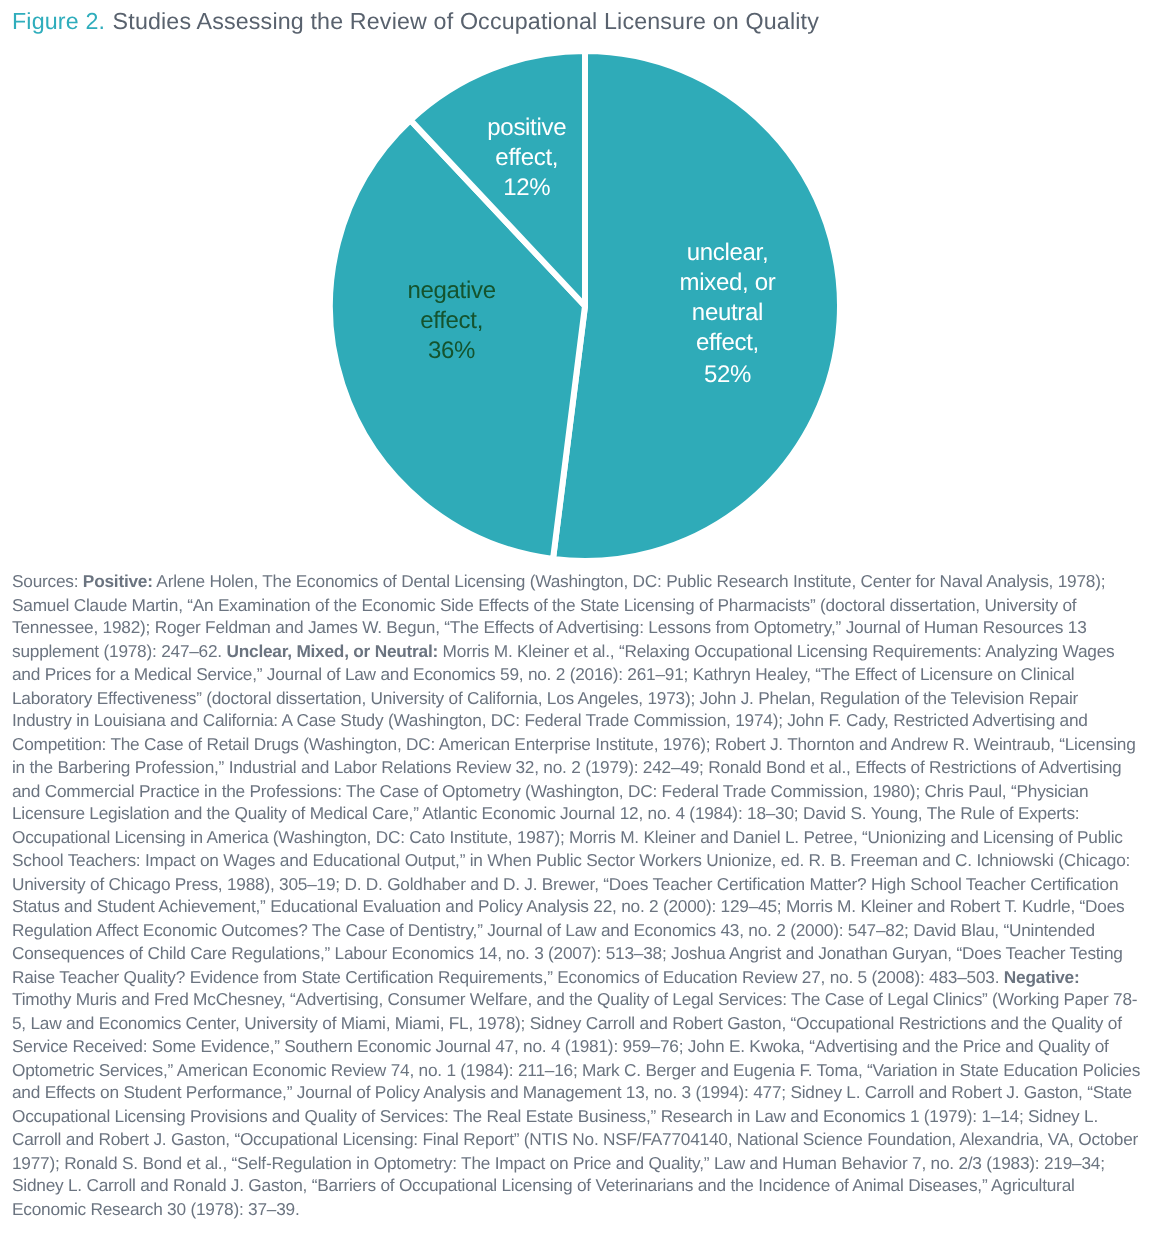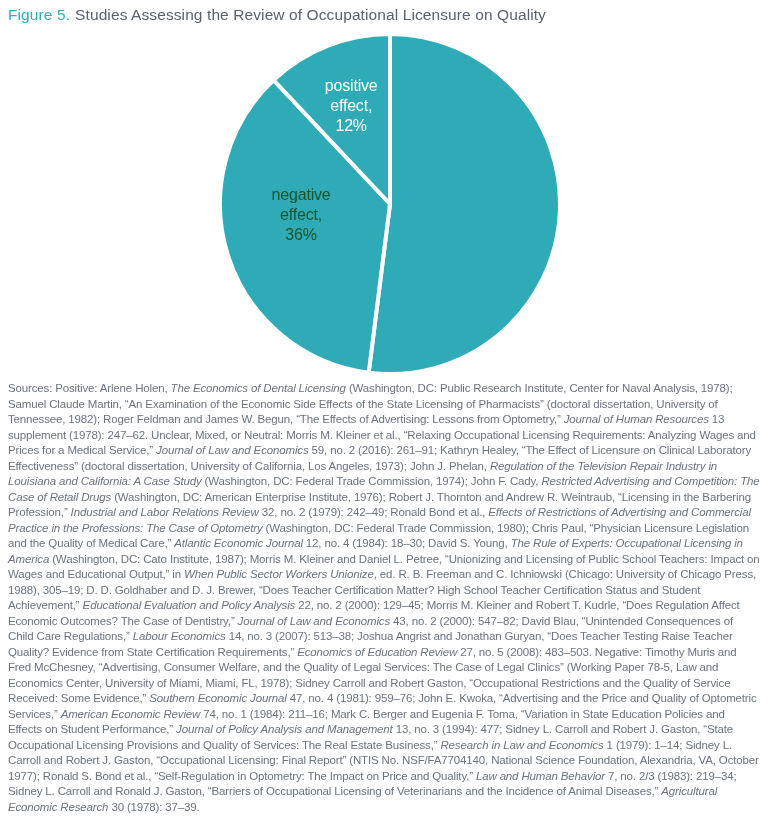--- a/index.html
+++ b/index.html
@@ -47,38 +47,42 @@
     left:8px;
     top:381px;
     width:753px;
     margin:0;
     font-size:11.5px;
     line-height:15.5px;
     letter-spacing:-0.15px;
     color:#6b7480;
     text-align:left;
   }
-  .sources .b{font-weight:normal;}
-  .sources .i{font-style:italic;}
+  .sources .b{font-weight:bold;}
+  .sources .i{}
 </style>
 </head>
 <body>
 
 <div class="page">
 
   <div class="title">
-    <span class="accent">Figure 5.</span><span>Studies Assessing the Review of Occupational Licensure on Quality</span>
+    <span class="accent">Figure 2.</span><span>Studies Assessing the Review of Occupational Licensure on Quality</span>
   </div>
 
   <div class="chart">
       <svg viewBox="0 0 344 344" width="344" height="344">
         <path d="M 172 172 L 172.00 2.00 A 170 170 0 1 1 150.69 340.66 Z" fill="#2fabb8" stroke="#ffffff" stroke-width="4" stroke-linejoin="round"></path>
         <path d="M 172 172 L 150.69 340.66 A 170 170 0 0 1 55.63 48.08 Z" fill="#2fabb8" stroke="#ffffff" stroke-width="4" stroke-linejoin="round"></path>
         <path d="M 172 172 L 55.63 48.08 A 170 170 0 0 1 172.00 2.00 Z" fill="#2fabb8" stroke="#ffffff" stroke-width="4" stroke-linejoin="round"></path>
       </svg>
+      <div class="pie-label" style="left: 267.012px; top: 177.978px; color: rgb(255, 255, 255);">unclear,
+mixed, or
+neutral effect,
+52%</div>
       <div class="pie-label" style="left: 83.0762px; top: 183px; color: #14532d;">negative
 effect,
 36%</div>
       <div class="pie-label" style="left: 133.2px; top: 74.0016px; color: rgb(255, 255, 255);">positive
 effect,
 12%</div>
     </div>
 
   <p class="sources"><span>Sources: </span><span class="b">Positive:</span><span> Arlene Holen, </span><span class="i">The Economics of Dental Licensing</span><span> (Washington, DC: Public Research Institute, Center for Naval Analysis, 1978); Samuel Claude Martin, “An Examination of the Economic Side Effects of the State Licensing of Pharmacists” (doctoral dissertation, University of Tennessee, 1982); Roger Feldman and James W. Begun, “The Effects of Advertising: Lessons from Optometry,” </span><span class="i">Journal of Human Resources</span><span> 13 supplement (1978): 247–62. </span><span class="b">Unclear, Mixed, or Neutral:</span><span> Morris M. Kleiner et al., “Relaxing Occupational Licensing Requirements: Analyzing Wages and Prices for a Medical Service,” </span><span class="i">Journal of Law and Economics</span><span> 59, no. 2 (2016): 261–91; Kathryn Healey, “The Effect of Licensure on Clinical Laboratory Effectiveness” (doctoral dissertation, University of California, Los Angeles, 1973); John J. Phelan, </span><span class="i">Regulation of the Television Repair Industry in Louisiana and California: A Case Study</span><span> (Washington, DC: Federal Trade Commission, 1974); John F. Cady, </span><span class="i">Restricted Advertising and Competition: The Case of Retail Drugs</span><span> (Washington, DC: American Enterprise Institute, 1976); Robert J. Thornton and Andrew R. Weintraub, “Licensing in the Barbering Profession,” </span><span class="i">Industrial and Labor Relations Review</span><span> 32, no. 2 (1979): 242–49; Ronald Bond et al., </span><span class="i">Effects of Restrictions of Advertising and Commercial Practice in the Professions: The Case of Optometry</span><span> (Washington, DC: Federal Trade Commission, 1980); Chris Paul, “Physician Licensure Legislation and the Quality of Medical Care,” </span><span class="i">Atlantic Economic Journal</span><span> 12, no. 4 (1984): 18–30; David S. Young, </span><span class="i">The Rule of Experts: Occupational Licensing in America</span><span> (Washington, DC: Cato Institute, 1987); Morris M. Kleiner and Daniel L. Petree, “Unionizing and Licensing of Public School Teachers: Impact on Wages and Educational Output,” in </span><span class="i">When Public Sector Workers Unionize</span><span>, ed. R. B. Freeman and C. Ichniowski (Chicago: University of Chicago Press, 1988), 305–19; D. D. Goldhaber and D. J. Brewer, “Does Teacher Certification Matter? High School Teacher Certification Status and Student Achievement,” </span><span class="i">Educational Evaluation and Policy Analysis</span><span> 22, no. 2 (2000): 129–45; Morris M. Kleiner and Robert T. Kudrle, “Does Regulation Affect Economic Outcomes? The Case of Dentistry,” </span><span class="i">Journal of Law and Economics</span><span> 43, no. 2 (2000): 547–82; David Blau, “Unintended Consequences of Child Care Regulations,” </span><span class="i">Labour Economics</span><span> 14, no. 3 (2007): 513–38; Joshua Angrist and Jonathan Guryan, “Does Teacher Testing Raise Teacher Quality? Evidence from State Certification Requirements,” </span><span class="i">Economics of Education Review</span><span> 27, no. 5 (2008): 483–503. </span><span class="b">Negative:</span><span> Timothy Muris and Fred McChesney, “Advertising, Consumer Welfare, and the Quality of Legal Services: The Case of Legal Clinics” (Working Paper 78-5, Law and Economics Center, University of Miami, Miami, FL, 1978); Sidney Carroll and Robert Gaston, “Occupational Restrictions and the Quality of Service Received: Some Evidence,” </span><span class="i">Southern Economic Journal</span><span> 47, no. 4 (1981): 959–76; John E. Kwoka, “Advertising and the Price and Quality of Optometric Services,” </span><span class="i">American Economic Review</span><span> 74, no. 1 (1984): 211–16; Mark C. Berger and Eugenia F. Toma, “Variation in State Education Policies and Effects on Student Performance,” </span><span class="i">Journal of Policy Analysis and Management</span><span> 13, no. 3 (1994): 477; Sidney L. Carroll and Robert J. Gaston, “State Occupational Licensing Provisions and Quality of Services: The Real Estate Business,” </span><span class="i">Research in Law and Economics</span><span> 1 (1979): 1–14; Sidney L. Carroll and Robert J. Gaston, “Occupational Licensing: Final Report” (NTIS No. NSF/FA7704140, National Science Foundation, Alexandria, VA, October 1977); Ronald S. Bond et al., “Self-Regulation in Optometry: The Impact on Price and Quality,” </span><span class="i">Law and Human Behavior</span><span> 7, no. 2/3 (1983): 219–34; Sidney L. Carroll and Ronald J. Gaston, “Barriers of Occupational Licensing of Veterinarians and the Incidence of Animal Diseases,” </span><span class="i">Agricultural Economic Research</span><span> 30 (1978): 37–39.</span></p>
 

